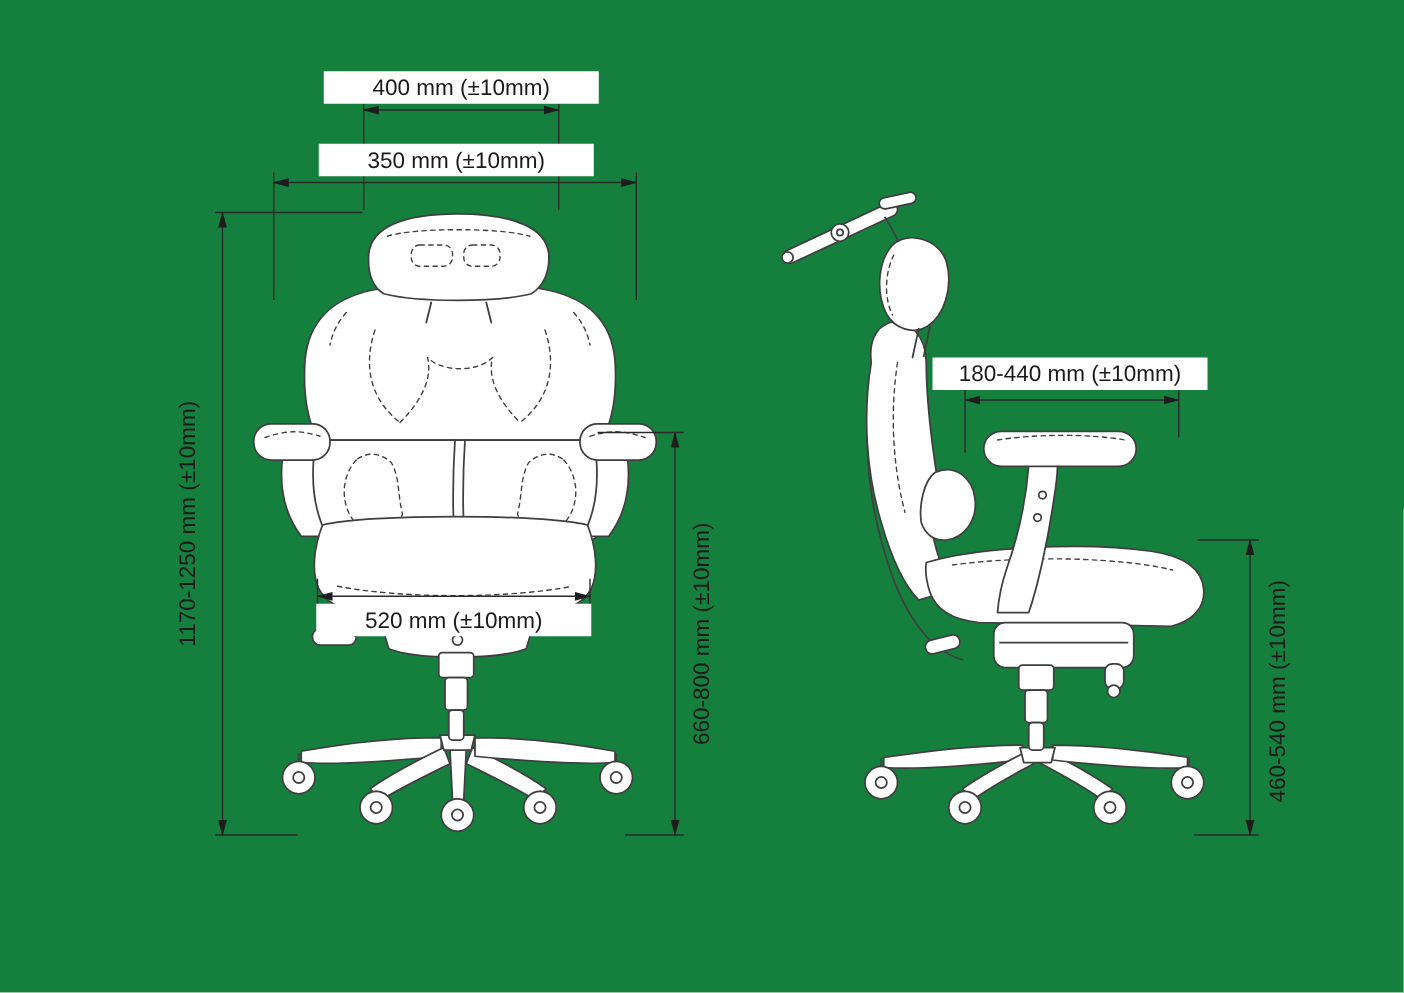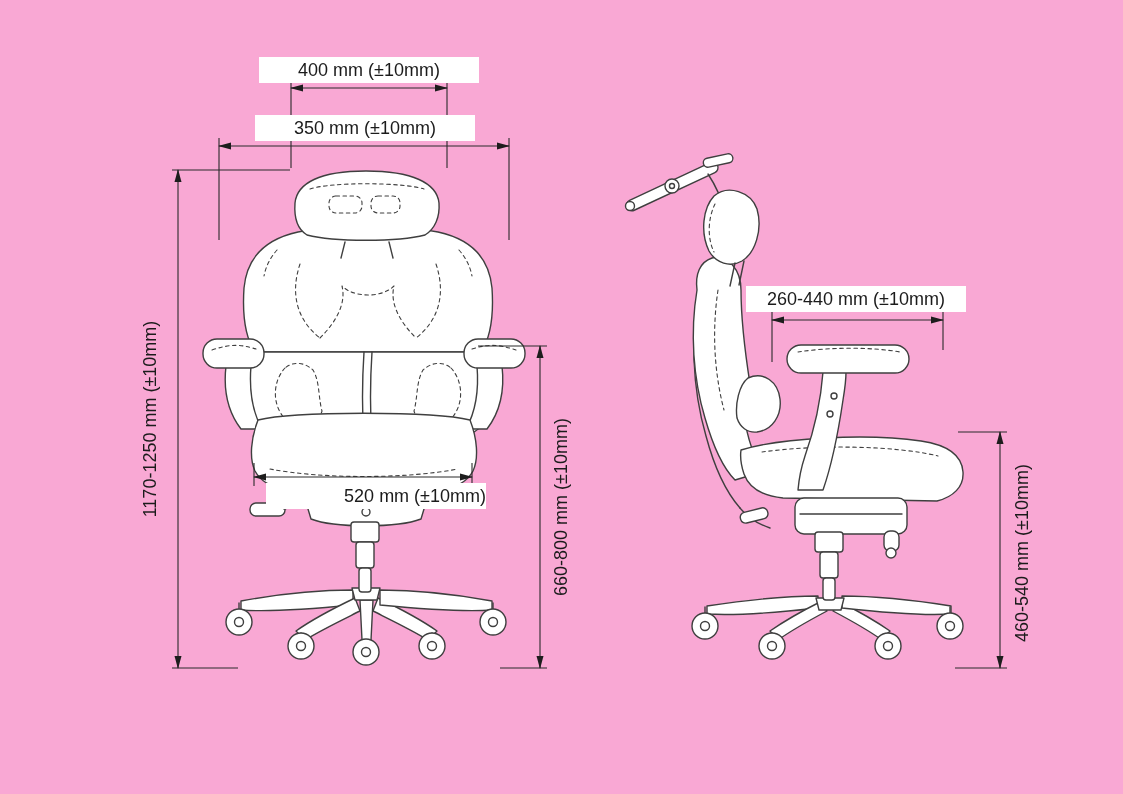--- a/index.html
+++ b/index.html
@@ -1,18 +1,18 @@
 <!DOCTYPE html>
 <html><head>
 <meta charset="utf-8">
 <style>
   html,body { margin:0; padding:0; background:#fff; }
   .canvas {
     position:relative; width:1123px; height:794px;
-    background:#f9a8d4; overflow:hidden;
+    background:#15803d; overflow:hidden;
     font-family:"Liberation Sans", sans-serif;
   }
   .canvas svg { position:absolute; left:0; top:0; }
   .dim-label {
     position:absolute; height:26px; line-height:26px;
     font-size:18px; color:#1b1b1b; text-align:center;
     white-space:nowrap; background:#ffffff; z-index:5;
   }
   .hlabel { width:220px; }
   .vlabel {
@@ -221,21 +221,21 @@
     </g>
   </g>
 </svg>
 
 <div class="dim-label hlabel" style="left:259px; top:57px;">400 mm (±10mm)</div>
 
 <div class="dim-label hlabel" style="left:255px; top:115px;">350 mm (±10mm)</div>
 
 <div class="dim-label vlabel" style="left:30px; top:406px;">1170-1250 mm (±10mm)</div>
 
-<div class="dim-label hlabel" style="left:266px; top:483px;text-align:right;">520 mm (±10mm)</div>
+<div class="dim-label hlabel" style="left:253px; top:483px;">520 mm (±10mm)</div>
 
 <div class="dim-label vlabel" style="left:441px; top:494px;">660-800 mm (±10mm)</div>
 
-<div class="dim-label hlabel" style="left:746px; top:286px;">260-440 mm (±10mm)</div>
+<div class="dim-label hlabel" style="left:746px; top:286px;">180-440 mm (±10mm)</div>
 
 <div class="dim-label vlabel" style="left:902px; top:540px;">460-540 mm (±10mm)</div>
 
 </div>
 
 </body></html>

